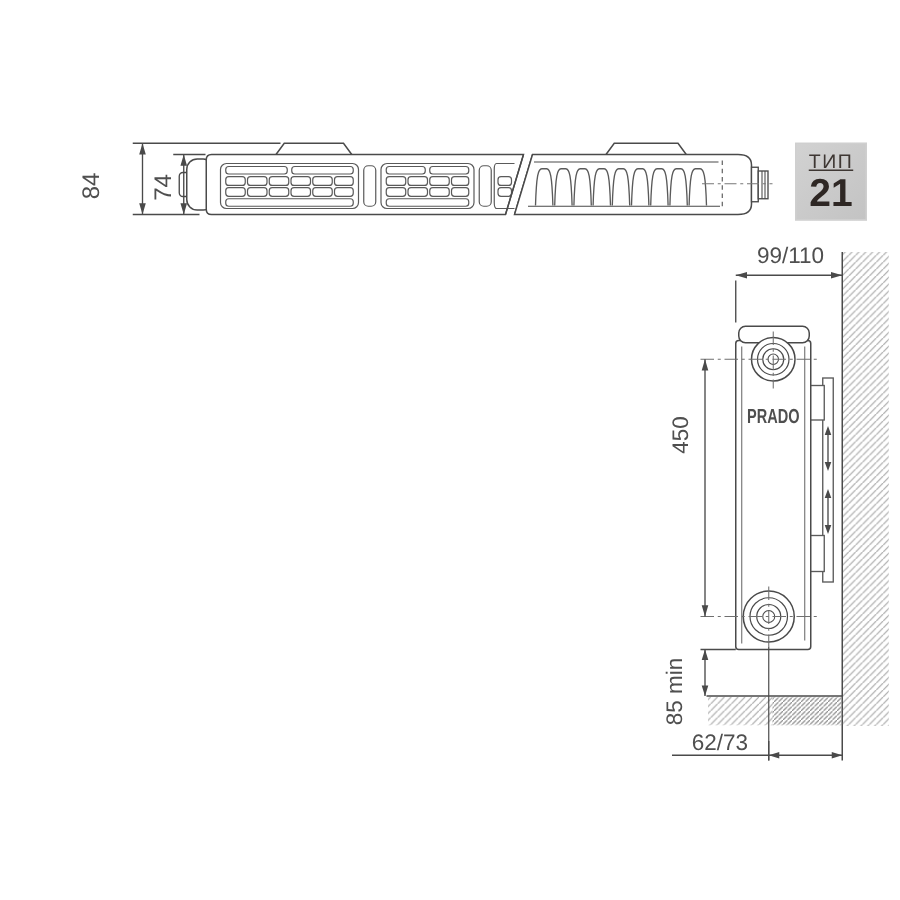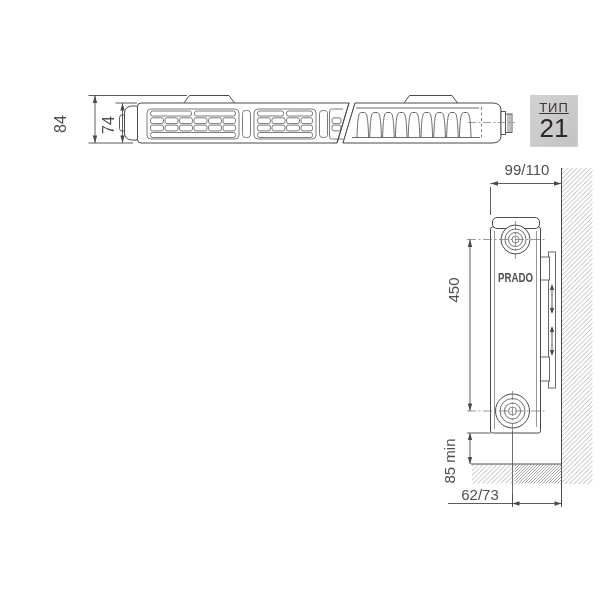--- a/index.html
+++ b/index.html
@@ -4,21 +4,21 @@
 <style>
   html,body{margin:0;padding:0;background:#ffffff;}
   #page{position:relative;width:600px;height:600px;background:#ffffff;overflow:hidden;
         font-family:"Liberation Sans",sans-serif;}
   svg text{font-family:"Liberation Sans",sans-serif;}
   .badge{position:absolute;left:530px;top:95px;width:48px;height:52px;
          background:linear-gradient(135deg,#d2d2d2,#c3c3c3);
          display:flex;flex-direction:column;align-items:center;justify-content:center;
          box-shadow:inset 0 0 0 1px #cfcfcf;}
   .badge .t{font-size:13px;letter-spacing:1px;color:#3e3733;line-height:14px;text-decoration:underline;}
-  .badge .n{font-size:26px;font-weight:normal;color:#2e2724;line-height:26px;}
+  .badge .n{font-size:26px;font-weight:bold;color:#2e2724;line-height:26px;}
 </style>
 </head>
 <body>
 
 <div id="page">
 
 <svg width="600" height="600" viewBox="0 0 600 600">
   <defs>
     <pattern id="hl" width="4.6" height="4.6" patternUnits="userSpaceOnUse">
       <path d="M-1,5.6 L5.6,-1" stroke="#a8a8a8" stroke-width="0.8"></path>

